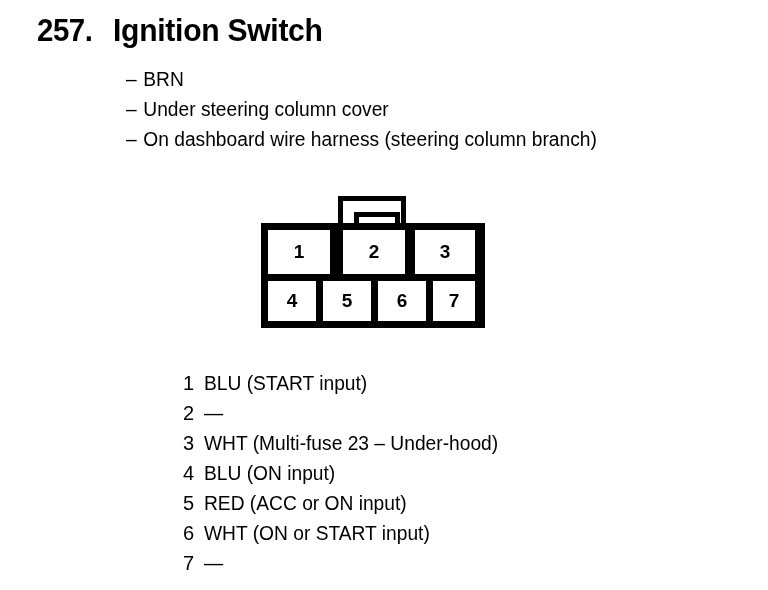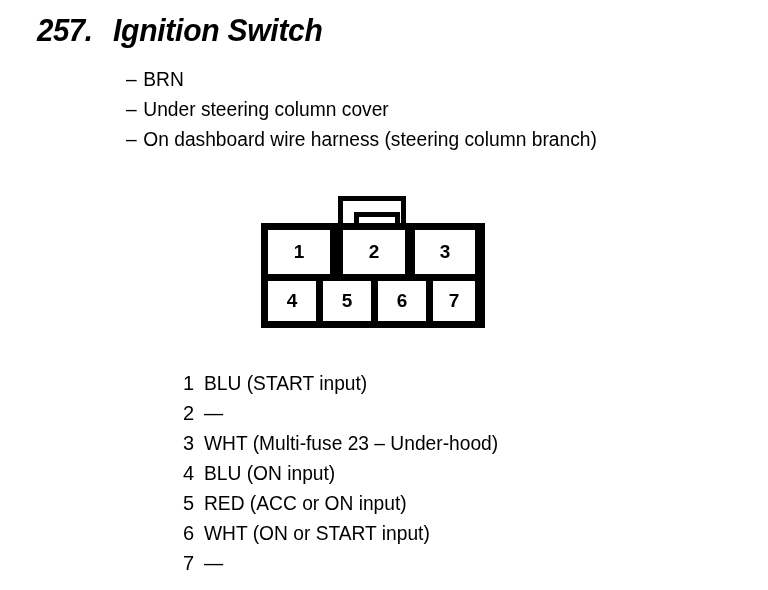--- a/index.html
+++ b/index.html
@@ -17,21 +17,20 @@
     -webkit-font-smoothing: none;
   }
 
   
   .header-block {
     position: absolute;
     left: 37px;
     top: 12px;
     display: flex;
     align-items: flex-end;
-    font-style: italic;
   }
   .ref-number {
     font-size: 32px;
     font-weight: bold;
     letter-spacing: -0.5px;
     transform: scaleX(0.92);
     transform-origin: left bottom;
     white-space: nowrap;
   }
   .title-text {

